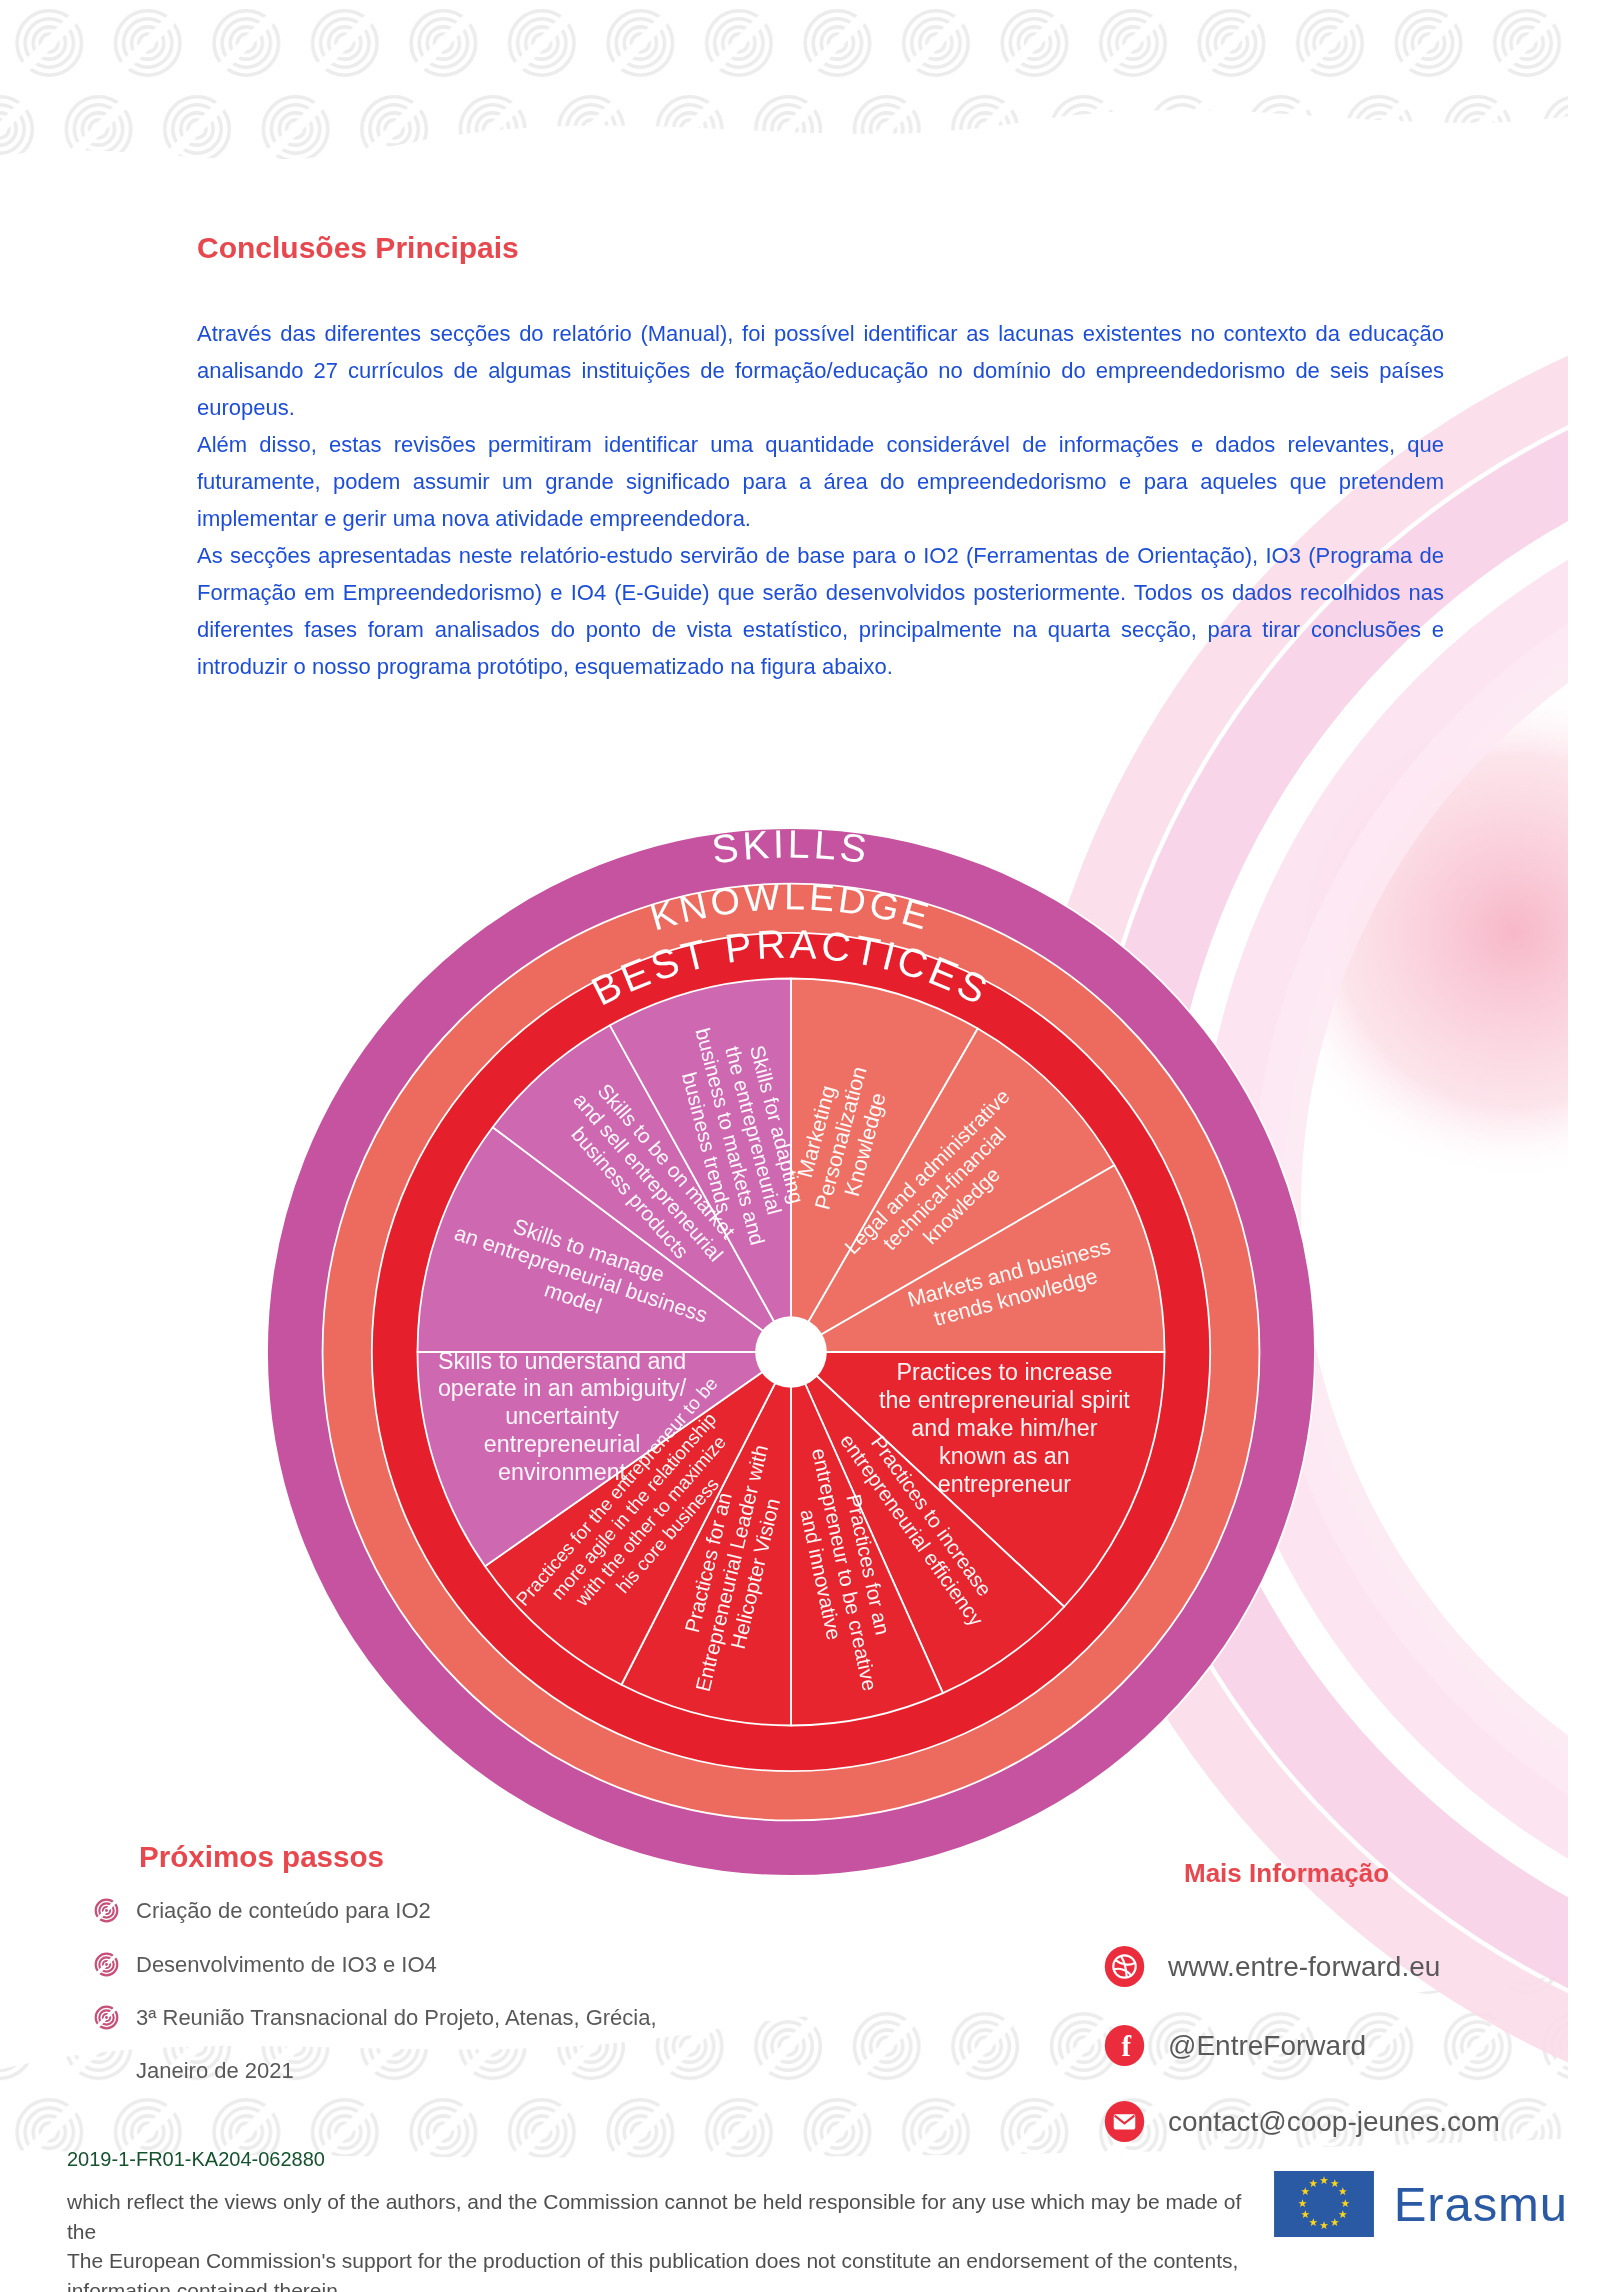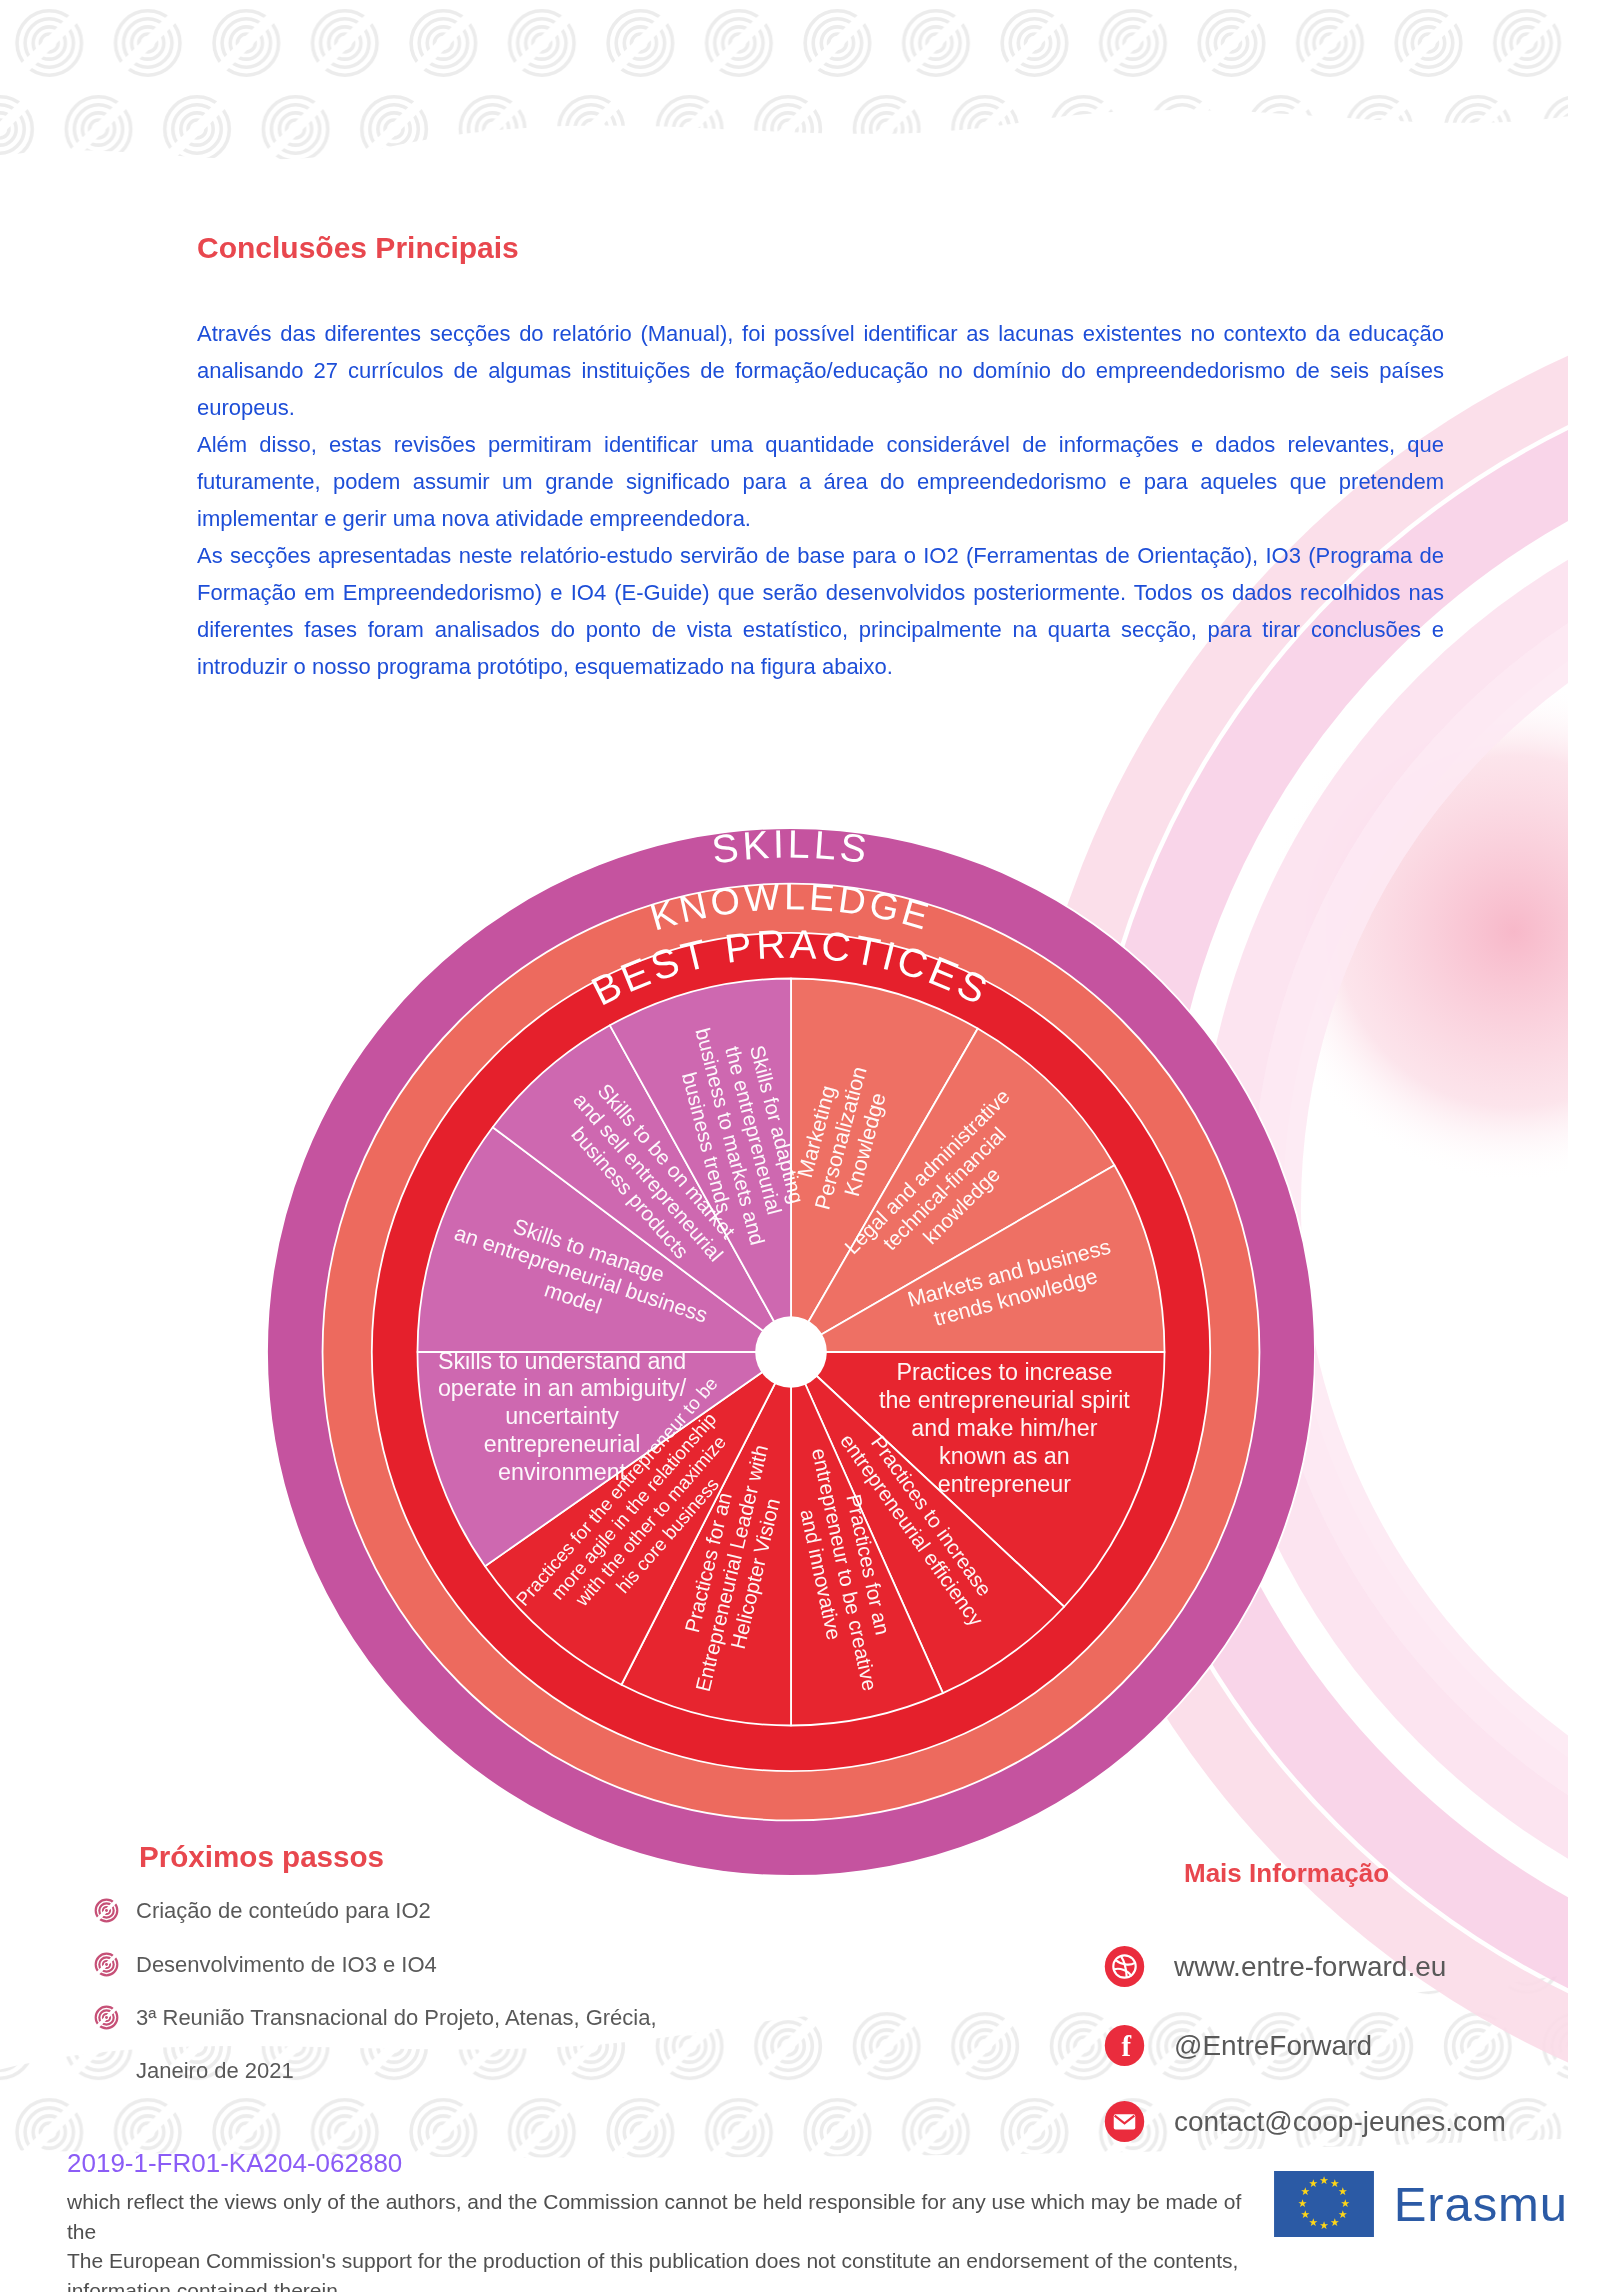--- a/index.html
+++ b/index.html
@@ -11,24 +11,24 @@
   .body-copy{position:absolute;left:197px;top:315px;width:1247px;color:#1d4ed8;
              font-size:22px;line-height:37px;text-align:justify;}
   .body-copy p{margin:0;}
   
   .next-steps-heading{position:absolute;left:139px;top:1840px;font-size:29.6px;font-weight:bold;color:#e8474e;}
   .bullet-row{position:absolute;left:93px;display:flex;align-items:center;gap:16px;color:#595959;font-size:22px;}
   .bullet-row .bullet-icon{flex:0 0 auto;width:27px;height:27px;}
   .bullet-row.cont{padding-left:43px;}
   
   .more-info-heading{position:absolute;left:1184px;top:1858px;font-size:26px;font-weight:bold;color:#e8474e;}
-  .info-row{position:absolute;left:1103px;display:flex;align-items:center;gap:28px;color:#595959;font-size:28px;}
+  .info-row{position:absolute;left:1103px;display:flex;align-items:center;gap:22px;color:#595959;font-size:28px;}
   .contact-badge{flex:0 0 auto;width:43px;height:43px;}
   
-  .footer-code{position:absolute;left:67px;top:2148px;font-size:26px;color:#8b5cf6;}
+  .footer-code{position:absolute;left:67px;top:2148px;font-size:20px;color:#14532d;}
   .footer-disclaimer{position:absolute;left:67px;top:2187px;width:1191px;color:#4f4f4f;
                      font-size:21px;line-height:29.6px;}
   .erasmus{position:absolute;left:1274px;top:2171px;display:flex;align-items:center;gap:19.7px;}
   .erasmus-label{font-size:49px;color:#2b5aa5;letter-spacing:0.9px;}
   
   .wheel{position:absolute;left:267px;top:828px;width:1048px;height:1048px;}
 </style>
 </head>
 <body>
 

